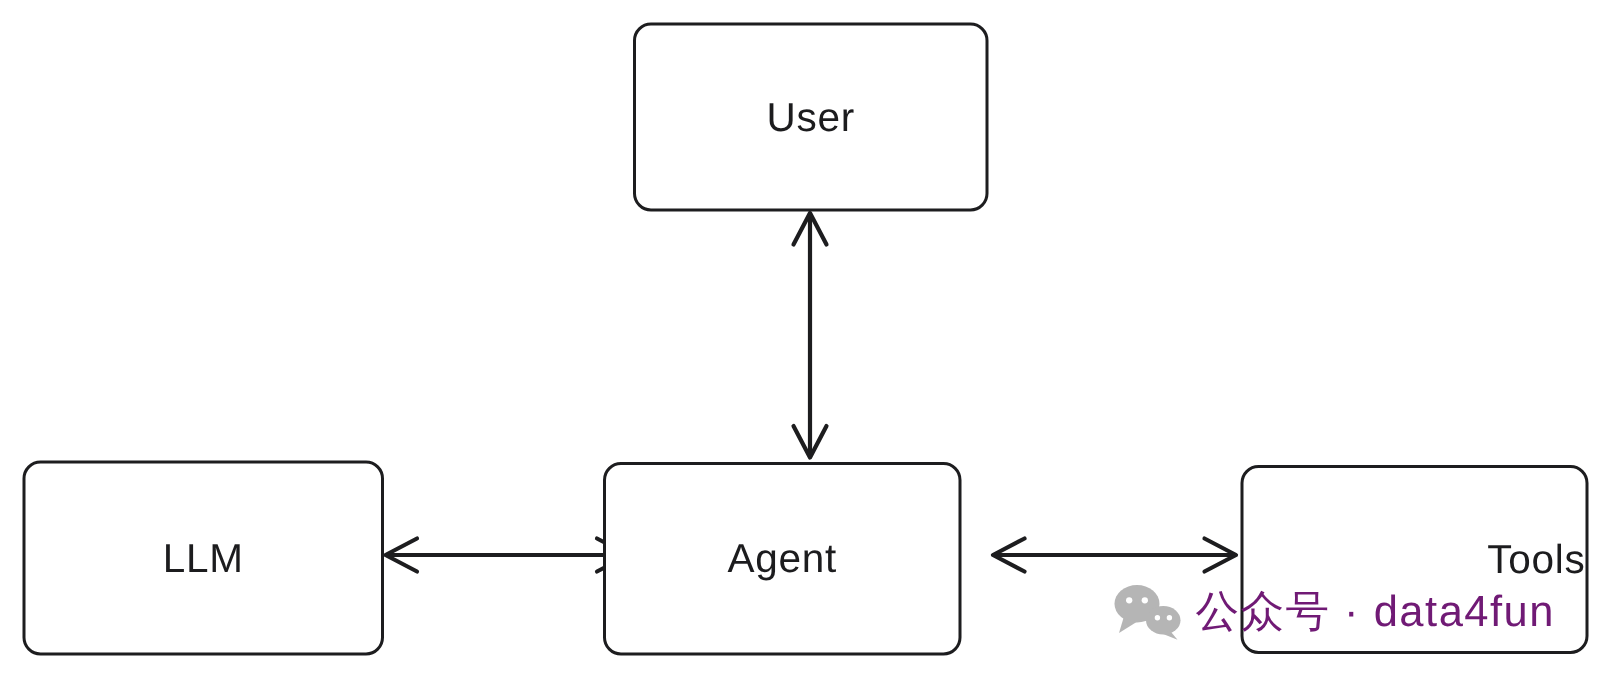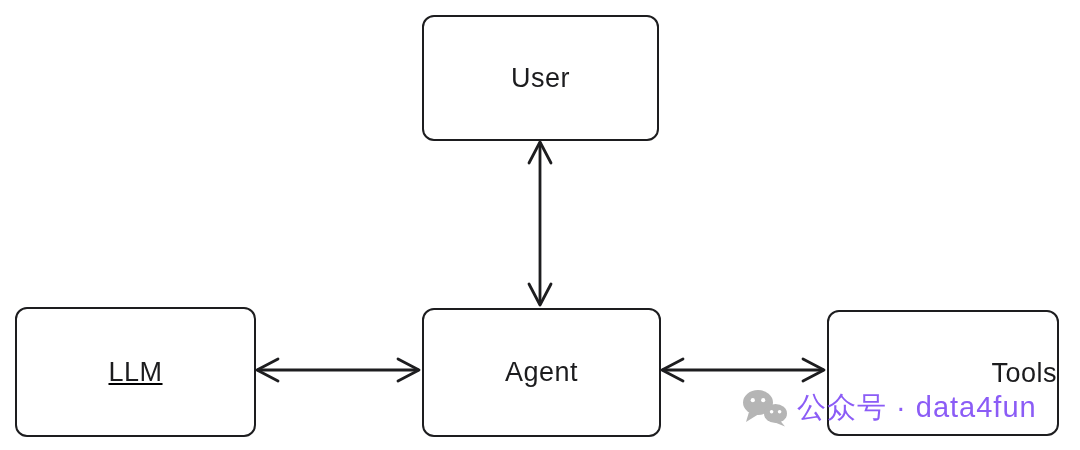--- a/index.html
+++ b/index.html
@@ -32,22 +32,22 @@
     align-items: center;
     justify-content: center;
     z-index: 2;
   }
   .node span {
     font-size: 27px;
     color: #1c1c1e;
     letter-spacing: 0.5px;
   }
   #node-user  { left: 422px; top: 15px;  width: 233px; height: 122px; }
-  #node-llm   { left: 15px;  top: 307px; width: 237px; height: 126px; text-decoration: underline; }
-  #node-agent { left: 422px; top: 308px; width: 235px; height: 125px; }
+  #node-llm   { left: 15px;  top: 307px; width: 237px; height: 126px; }
+  #node-agent { left: 402px; top: 308px; width: 235px; height: 125px; }
   #node-tools { left: 827px; top: 310px; width: 228px; height: 122px; justify-content: flex-end; }
 
   .watermark {
     position: absolute;
     left: 742px;
     top: 388px;
     display: flex;
     align-items: center;
     gap: 9px;
     z-index: 5;
@@ -117,16 +117,16 @@
         <ellipse cx="33.5" cy="24.5" rx="11.5" ry="9.5"></ellipse>
         <polygon points="38,31.5 43,37.5 33,33.5"></polygon>
       </g>
       <g fill="#ffffff">
         <circle cx="10.8" cy="11.2" r="2.1"></circle>
         <circle cx="21.2" cy="11.2" r="2.1"></circle>
         <circle cx="29.6" cy="22.8" r="1.8"></circle>
         <circle cx="37.6" cy="22.8" r="1.8"></circle>
       </g>
     </svg>
-    <span class="wm-text" style="color: #8b5cf6;">公众号 · data4fun</span>
+    <span class="wm-text" style="color: #701a75;">公众号 · data4fun</span>
   </div>
 
 </div>
 
 </body></html>

